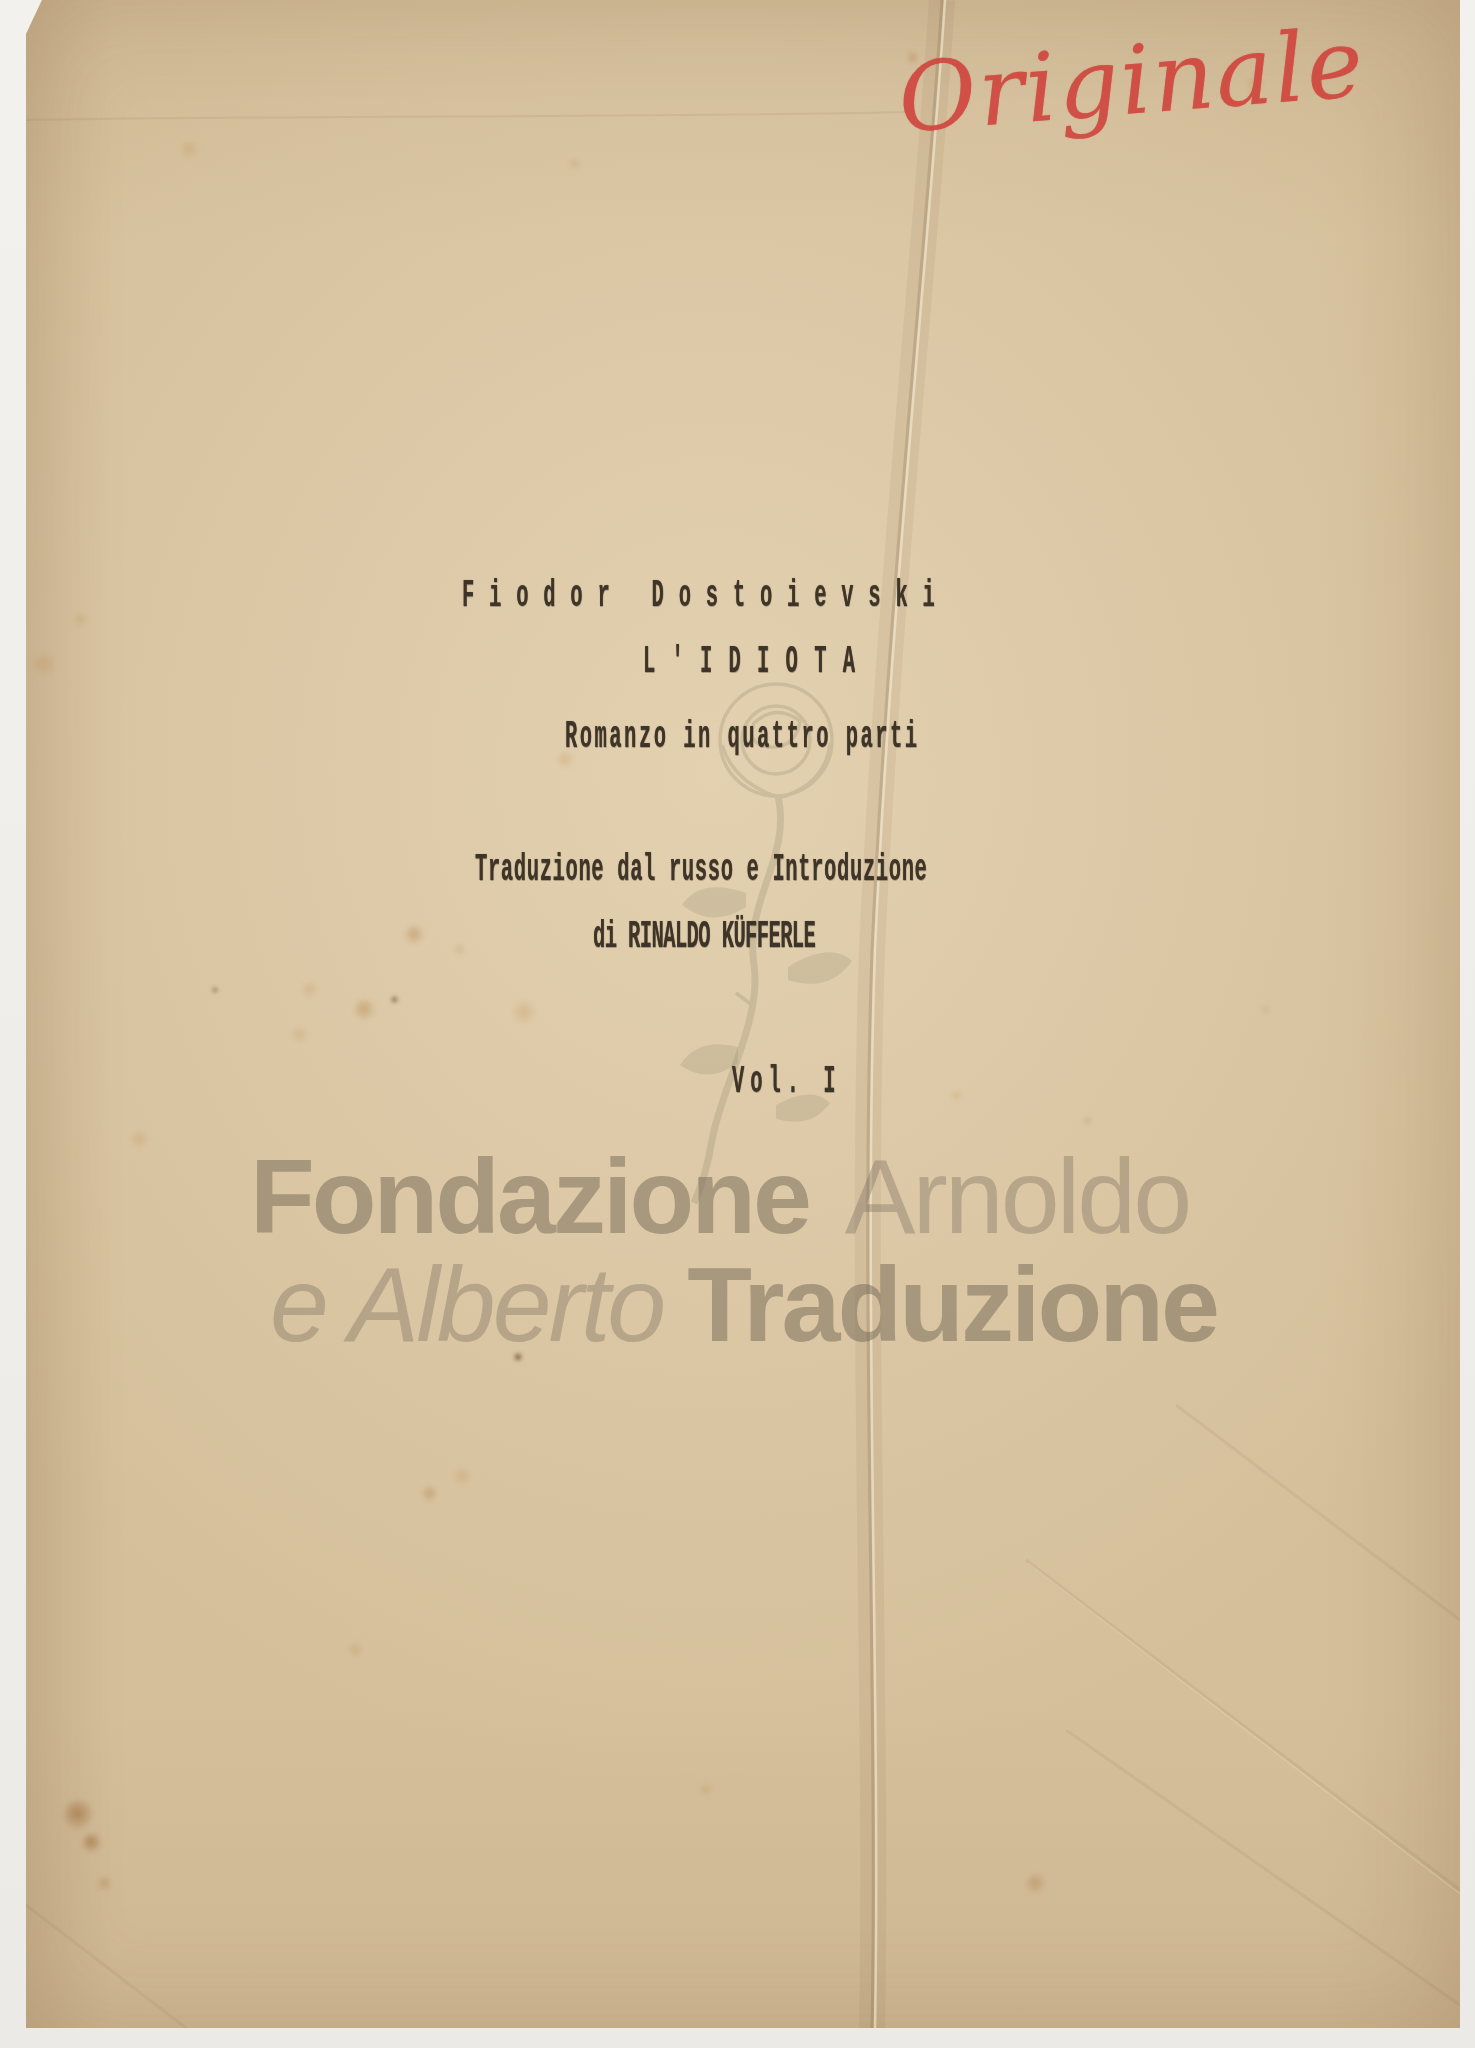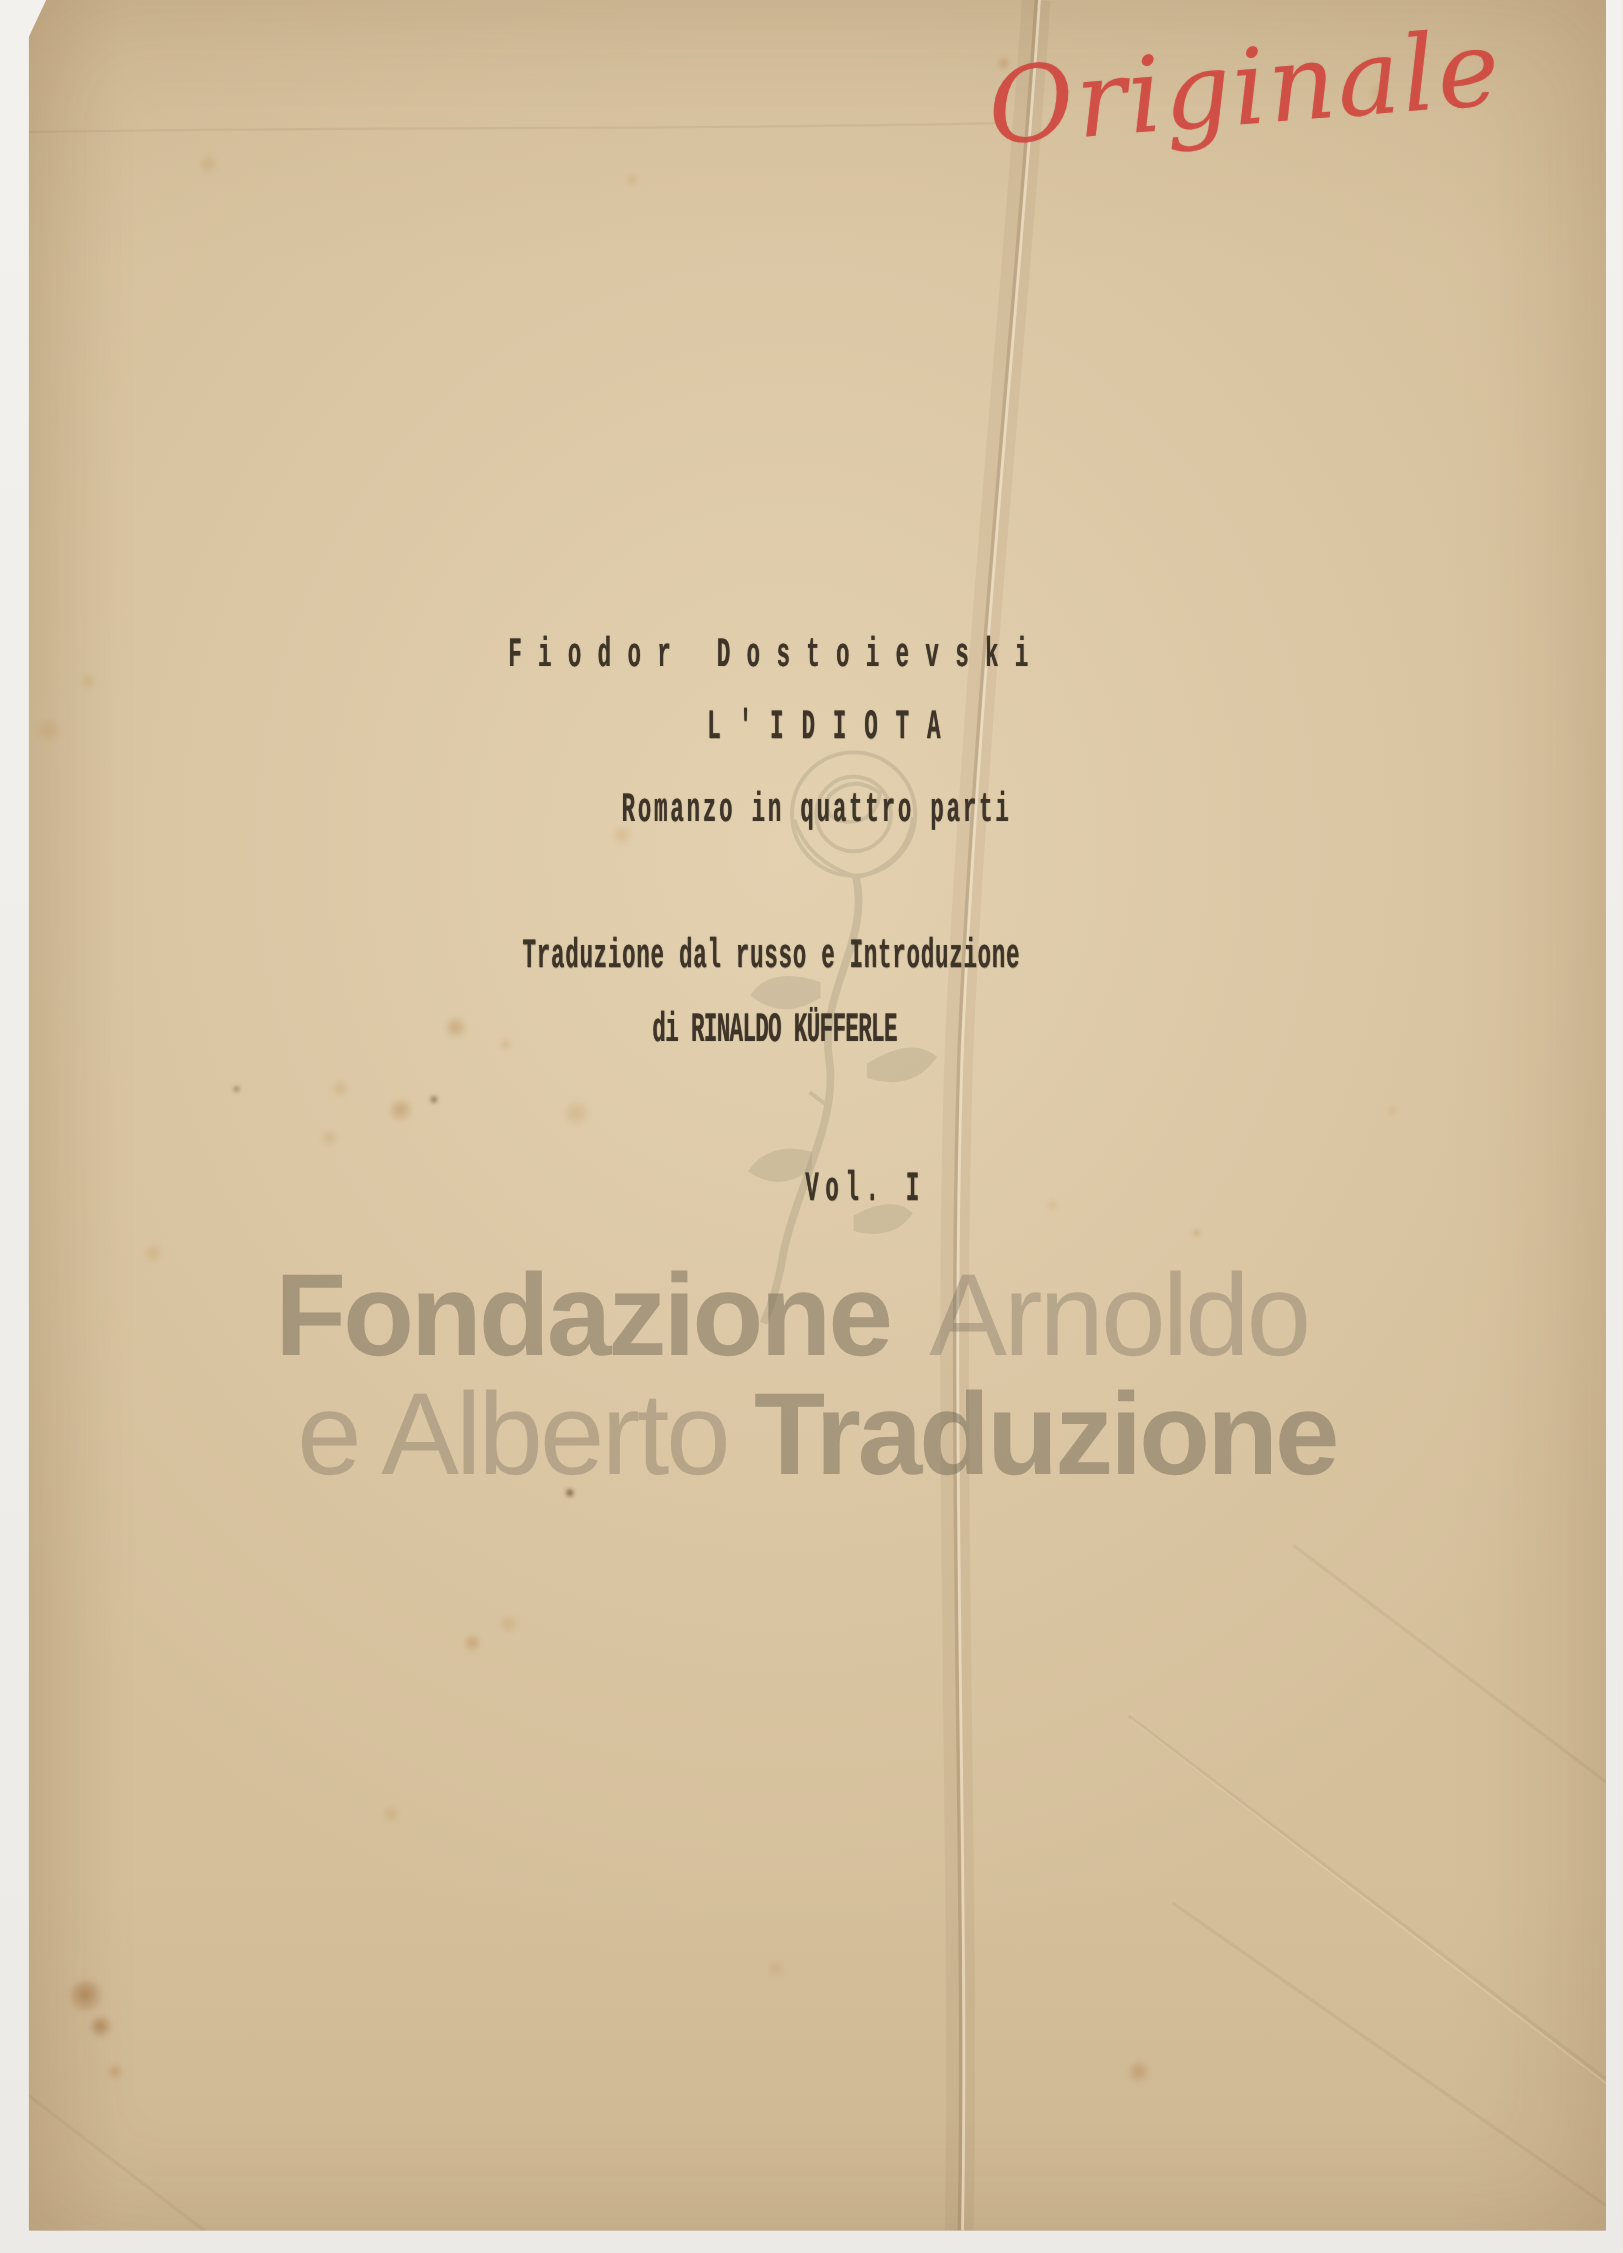--- a/index.html
+++ b/index.html
@@ -54,21 +54,21 @@
   }
   .wm-line {
     position: absolute;
     font-family: "Liberation Sans", sans-serif;
     font-size: 106px; line-height: 1;
     letter-spacing: -3px;
     white-space: nowrap;
   }
   .wm-b { font-weight: 700; color: rgba(113,103,86,0.50); }
   .wm-r { font-weight: 400; color: rgba(121,111,95,0.38); margin-left: 36px; }
-  .wm-r.first { margin-left: 0; }
+  .wm-r.first { margin-left: 0; font-style: italic; }
   .wm-b.second { margin-left: 24px; }
 
   .stains i {
     position: absolute; display: block;
     border-radius: 50%;
     filter: blur(2px);
   }
   .st-a { background: radial-gradient(circle at 45% 45%, rgba(187,138,72,0.28), rgba(187,138,72,0) 72%); }
   .st-b { background: radial-gradient(circle at 45% 45%, rgba(166,110,48,0.36), rgba(166,110,48,0) 72%); }
   .st-c { background: rgba(95,68,36,0.8); filter: blur(0.5px); }

